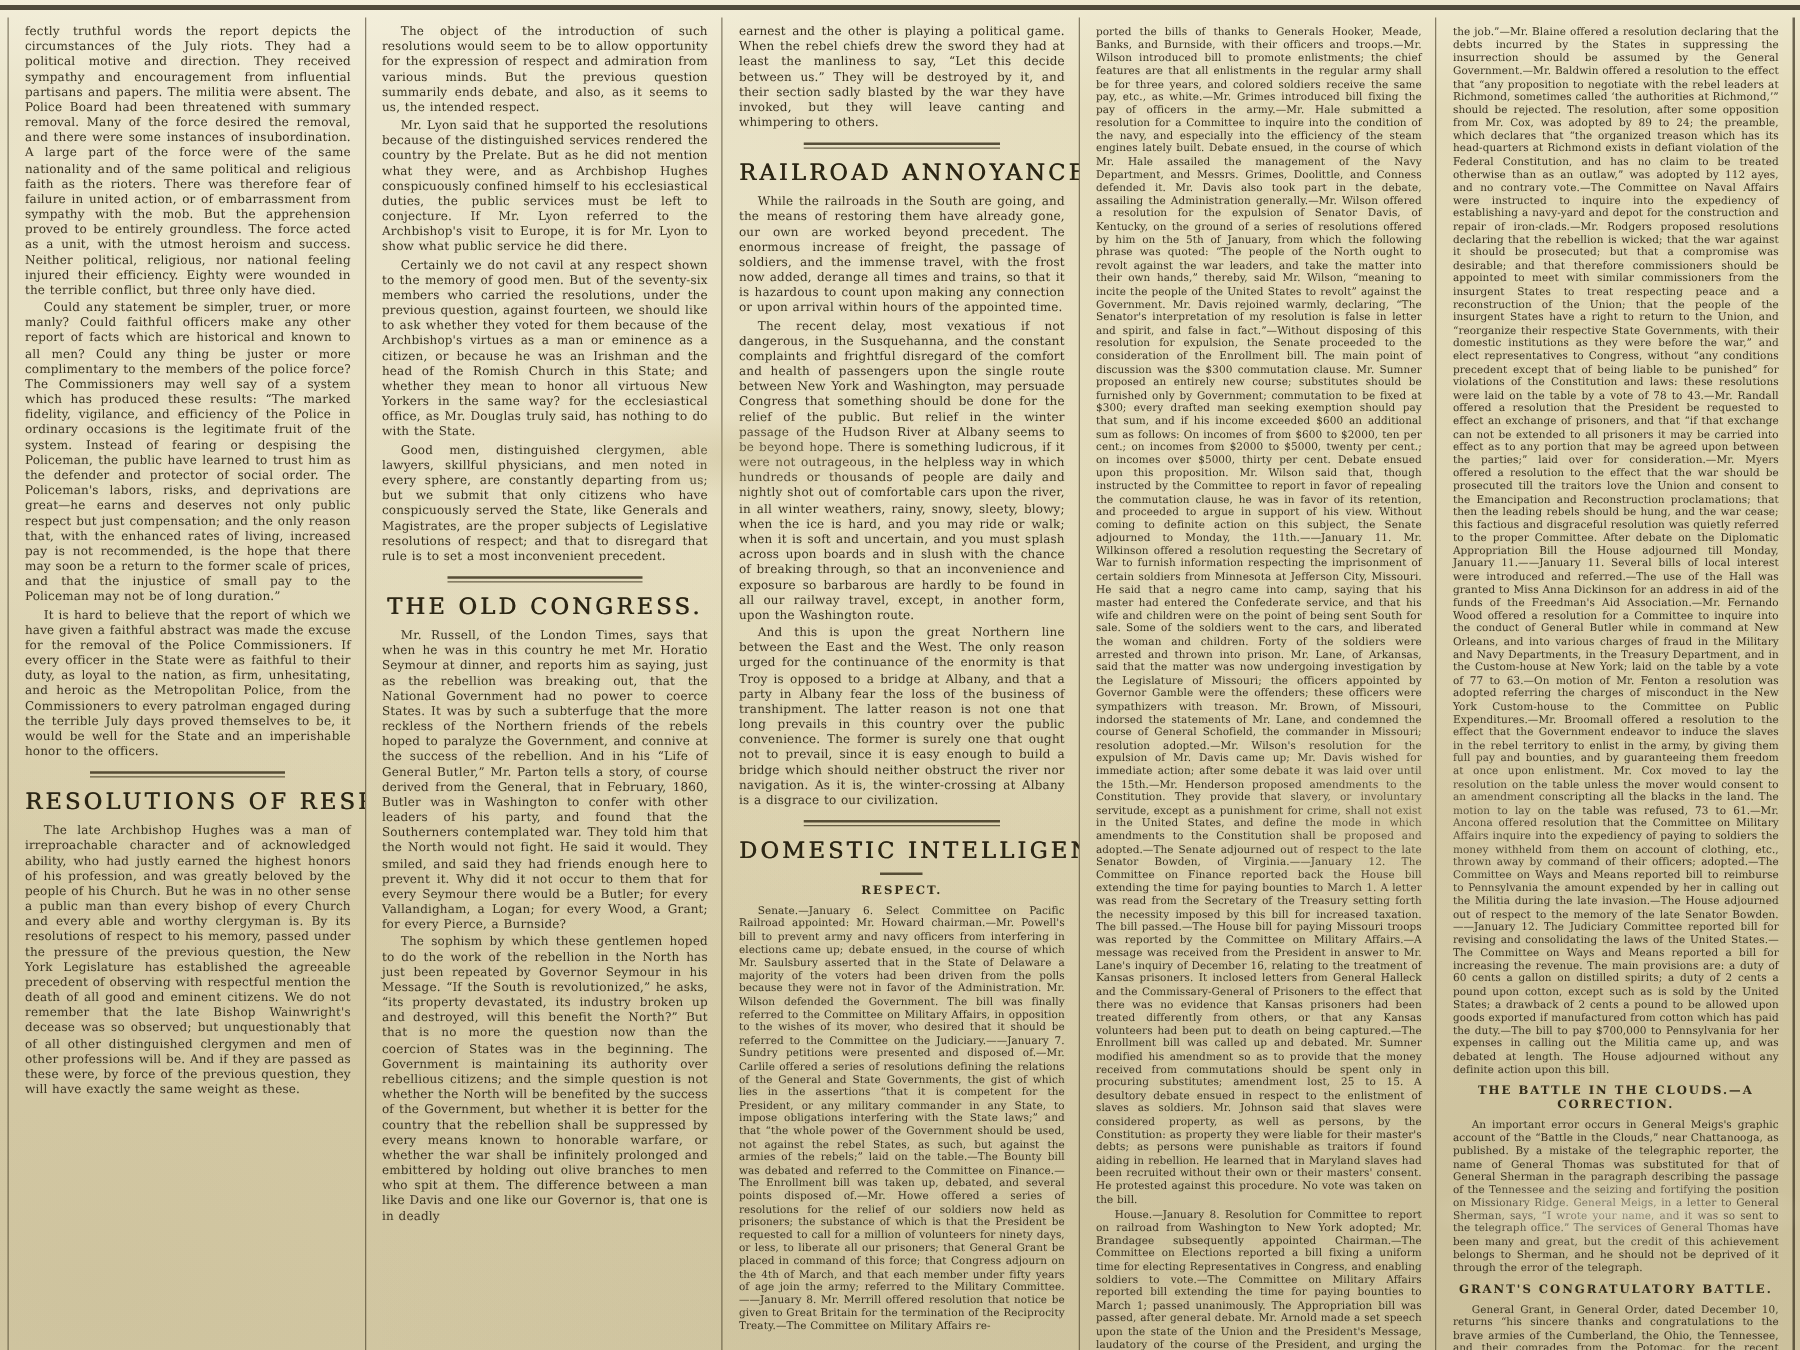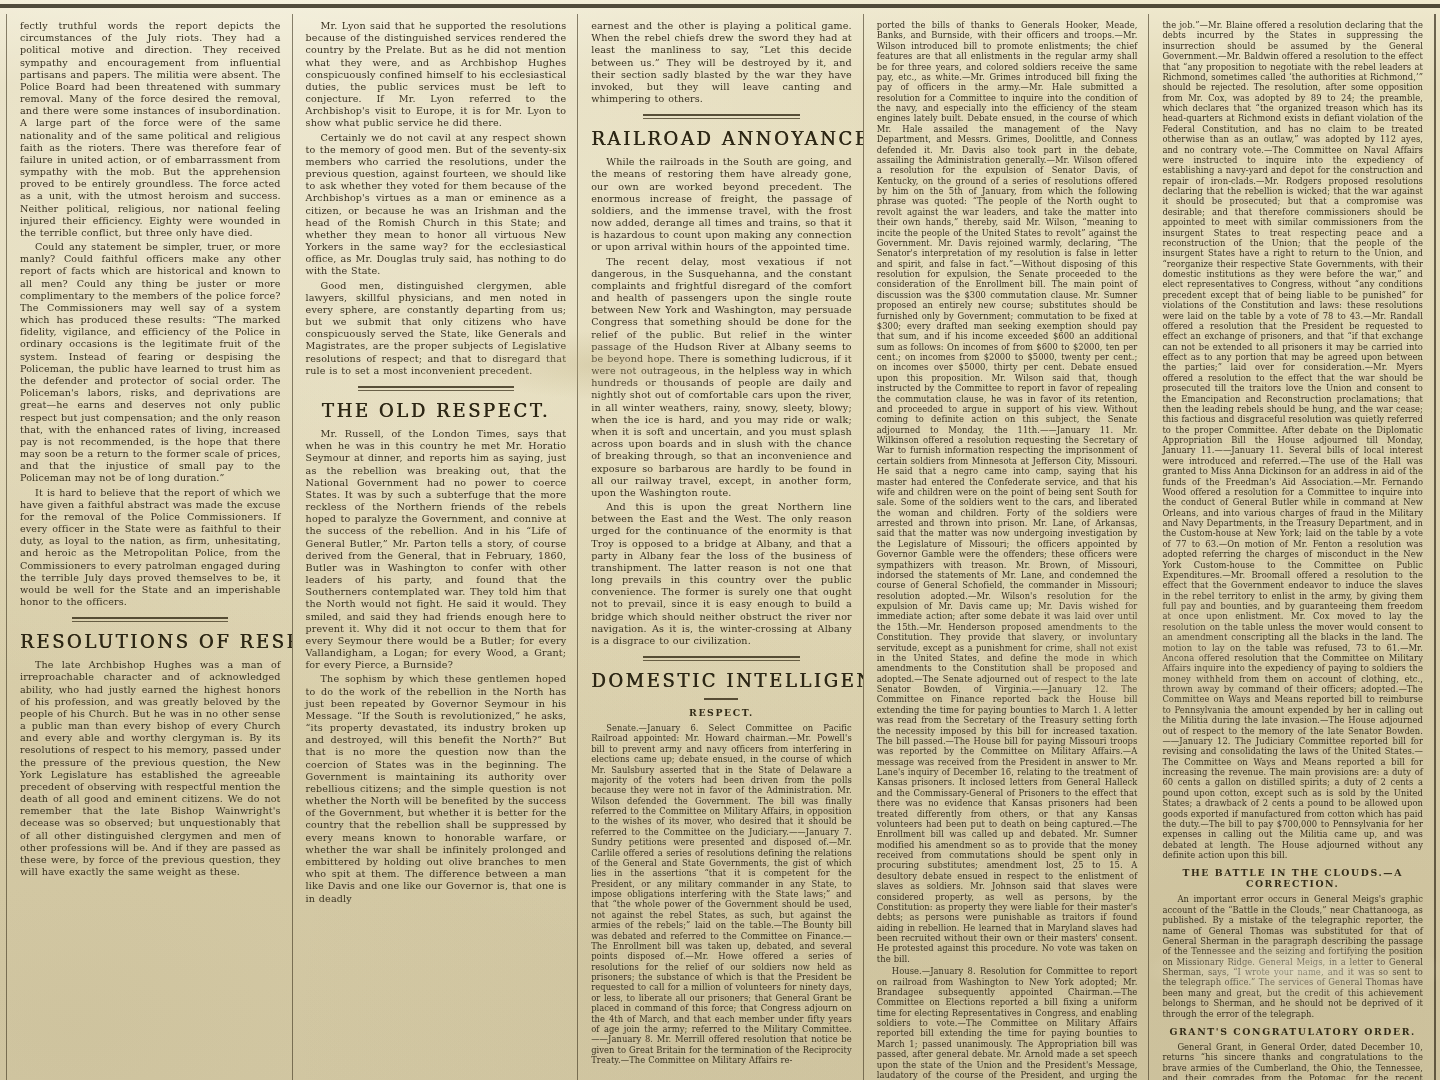--- a/index.html
+++ b/index.html
@@ -84,25 +84,26 @@
   <div class="stain s3"></div>
   <section class="col">
       <p class="para cont">fectly truthful words the report depicts the circumstances of the July riots. They had a political motive and direction. They received sympathy and encouragement from influential partisans and papers. The militia were absent. The Police Board had been threatened with summary removal. Many of the force desired the removal, and there were some instances of insubordination. A large part of the force were of the same nationality and of the same political and religious faith as the rioters. There was therefore fear of failure in united action, or of embarrassment from sympathy with the mob. But the apprehension proved to be entirely groundless. The force acted as a unit, with the utmost heroism and success. Neither political, religious, nor national feeling injured their efficiency. Eighty were wounded in the terrible conflict, but three only have died.</p>
       <p class="para">Could any statement be simpler, truer, or more manly? Could faithful officers make any other report of facts which are historical and known to all men? Could any thing be juster or more complimentary to the members of the police force? The Commissioners may well say of a system which has produced these results: “The marked fidelity, vigilance, and efficiency of the Police in ordinary occasions is the legitimate fruit of the system. Instead of fearing or despising the Policeman, the public have learned to trust him as the defender and protector of social order. The Policeman's labors, risks, and deprivations are great—he earns and deserves not only public respect but just compensation; and the only reason that, with the enhanced rates of living, increased pay is not recommended, is the hope that there may soon be a return to the former scale of prices, and that the injustice of small pay to the Policeman may not be of long duration.”</p>
       <p class="para">It is hard to believe that the report of which we have given a faithful abstract was made the excuse for the removal of the Police Commissioners. If every officer in the State were as faithful to their duty, as loyal to the nation, as firm, unhesitating, and heroic as the Metropolitan Police, from the Commissioners to every patrolman engaged during the terrible July days proved themselves to be, it would be well for the State and an imperishable honor to the officers.</p>
       <div class="divider"></div>
       <h2 class="heading">RESOLUTIONS OF RESPECT.</h2>
       <p class="para">The late Archbishop Hughes was a man of irreproachable character and of acknowledged ability, who had justly earned the highest honors of his profession, and was greatly beloved by the people of his Church. But he was in no other sense a public man than every bishop of every Church and every able and worthy clergyman is. By its resolutions of respect to his memory, passed under the pressure of the previous question, the New York Legislature has established the agreeable precedent of observing with respectful mention the death of all good and eminent citizens. We do not remember that the late Bishop Wainwright's decease was so observed; but unquestionably that of all other distinguished clergymen and men of other professions will be. And if they are passed as these were, by force of the previous question, they will have exactly the same weight as these.</p>
     </section>
   <section class="col">
+      <p class="para">The object of the introduction of such resolutions would seem to be to allow opportunity for the expression of respect and admiration from various minds. But the previous question summarily ends debate, and also, as it seems to us, the intended respect.</p>
       <p class="para">Mr. Lyon said that he supported the resolutions because of the distinguished services rendered the country by the Prelate. But as he did not mention what they were, and as Archbishop Hughes conspicuously confined himself to his ecclesiastical duties, the public services must be left to conjecture. If Mr. Lyon referred to the Archbishop's visit to Europe, it is for Mr. Lyon to show what public service he did there.</p>
       <p class="para">Certainly we do not cavil at any respect shown to the memory of good men. But of the seventy-six members who carried the resolutions, under the previous question, against fourteen, we should like to ask whether they voted for them because of the Archbishop's virtues as a man or eminence as a citizen, or because he was an Irishman and the head of the Romish Church in this State; and whether they mean to honor all virtuous New Yorkers in the same way? for the ecclesiastical office, as Mr. Douglas truly said, has nothing to do with the State.</p>
       <p class="para">Good men, distinguished clergymen, able lawyers, skillful physicians, and men noted in every sphere, are constantly departing from us; but we submit that only citizens who have conspicuously served the State, like Generals and Magistrates, are the proper subjects of Legislative resolutions of respect; and that to disregard that rule is to set a most inconvenient precedent.</p>
       <div class="divider"></div>
-      <h2 class="heading">THE OLD RESPECT.</h2>
+      <h2 class="heading">THE OLD CONGRESS.</h2>
       <p class="para">Mr. Russell, of the London Times, says that when he was in this country he met Mr. Horatio Seymour at dinner, and reports him as saying, just as the rebellion was breaking out, that the National Government had no power to coerce States. It was by such a subterfuge that the more reckless of the Northern friends of the rebels hoped to paralyze the Government, and connive at the success of the rebellion. And in his “Life of General Butler,” Mr. Parton tells a story, of course derived from the General, that in February, 1860, Butler was in Washington to confer with other leaders of his party, and found that the Southerners contemplated war. They told him that the North would not fight. He said it would. They smiled, and said they had friends enough here to prevent it. Why did it not occur to them that for every Seymour there would be a Butler; for every Vallandigham, a Logan; for every Wood, a Grant; for every Pierce, a Burnside?</p>
       <p class="para">The sophism by which these gentlemen hoped to do the work of the rebellion in the North has just been repeated by Governor Seymour in his Message. “If the South is revolutionized,” he asks, “its property devastated, its industry broken up and destroyed, will this benefit the North?” But that is no more the question now than the coercion of States was in the beginning. The Government is maintaining its authority over rebellious citizens; and the simple question is not whether the North will be benefited by the success of the Government, but whether it is better for the country that the rebellion shall be suppressed by every means known to honorable warfare, or whether the war shall be infinitely prolonged and embittered by holding out olive branches to men who spit at them. The difference between a man like Davis and one like our Governor is, that one is in deadly</p>
     </section>
   <section class="col">
       <p class="para cont">earnest and the other is playing a political game. When the rebel chiefs drew the sword they had at least the manliness to say, “Let this decide between us.” They will be destroyed by it, and their section sadly blasted by the war they have invoked, but they will leave canting and whimpering to others.</p>
       <div class="divider"></div>
       <h2 class="heading">RAILROAD ANNOYANCES.</h2>
       <p class="para">While the railroads in the South are going, and the means of restoring them have already gone, our own are worked beyond precedent. The enormous increase of freight, the passage of soldiers, and the immense travel, with the frost now added, derange all times and trains, so that it is hazardous to count upon making any connection or upon arrival within hours of the appointed time.</p>
       <p class="para">The recent delay, most vexatious if not dangerous, in the Susquehanna, and the constant complaints and frightful disregard of the comfort and health of passengers upon the single route between New York and Washington, may persuade Congress that something should be done for the relief of the public. But relief in the winter passage of the Hudson River at Albany seems to be beyond hope. There is something ludicrous, if it were not outrageous, in the helpless way in which hundreds or thousands of people are daily and nightly shot out of comfortable cars upon the river, in all winter weathers, rainy, snowy, sleety, blowy; when the ice is hard, and you may ride or walk; when it is soft and uncertain, and you must splash across upon boards and in slush with the chance of breaking through, so that an inconvenience and exposure so barbarous are hardly to be found in all our railway travel, except, in another form, upon the Washington route.</p>
       <p class="para">And this is upon the great Northern line between the East and the West. The only reason urged for the continuance of the enormity is that Troy is opposed to a bridge at Albany, and that a party in Albany fear the loss of the business of transhipment. The latter reason is not one that long prevails in this country over the public convenience. The former is surely one that ought not to prevail, since it is easy enough to build a bridge which should neither obstruct the river nor navigation. As it is, the winter-crossing at Albany is a disgrace to our civilization.</p>
@@ -113,16 +114,16 @@
       <p class="para small">Senate.—January 6. Select Committee on Pacific Railroad appointed: Mr. Howard chairman.—Mr. Powell's bill to prevent army and navy officers from interfering in elections came up; debate ensued, in the course of which Mr. Saulsbury asserted that in the State of Delaware a majority of the voters had been driven from the polls because they were not in favor of the Administration. Mr. Wilson defended the Government. The bill was finally referred to the Committee on Military Affairs, in opposition to the wishes of its mover, who desired that it should be referred to the Committee on the Judiciary.——January 7. Sundry petitions were presented and disposed of.—Mr. Carlile offered a series of resolutions defining the relations of the General and State Governments, the gist of which lies in the assertions “that it is competent for the President, or any military commander in any State, to impose obligations interfering with the State laws;” and that “the whole power of the Government should be used, not against the rebel States, as such, but against the armies of the rebels;” laid on the table.—The Bounty bill was debated and referred to the Committee on Finance.—The Enrollment bill was taken up, debated, and several points disposed of.—Mr. Howe offered a series of resolutions for the relief of our soldiers now held as prisoners; the substance of which is that the President be requested to call for a million of volunteers for ninety days, or less, to liberate all our prisoners; that General Grant be placed in command of this force; that Congress adjourn on the 4th of March, and that each member under fifty years of age join the army; referred to the Military Committee.——January 8. Mr. Merrill offered resolution that notice be given to Great Britain for the termination of the Reciprocity Treaty.—The Committee on Military Affairs re-</p>
     </section>
   <section class="col">
       <p class="para cont small">ported the bills of thanks to Generals Hooker, Meade, Banks, and Burnside, with their officers and troops.—Mr. Wilson introduced bill to promote enlistments; the chief features are that all enlistments in the regular army shall be for three years, and colored soldiers receive the same pay, etc., as white.—Mr. Grimes introduced bill fixing the pay of officers in the army.—Mr. Hale submitted a resolution for a Committee to inquire into the condition of the navy, and especially into the efficiency of the steam engines lately built. Debate ensued, in the course of which Mr. Hale assailed the management of the Navy Department, and Messrs. Grimes, Doolittle, and Conness defended it. Mr. Davis also took part in the debate, assailing the Administration generally.—Mr. Wilson offered a resolution for the expulsion of Senator Davis, of Kentucky, on the ground of a series of resolutions offered by him on the 5th of January, from which the following phrase was quoted: “The people of the North ought to revolt against the war leaders, and take the matter into their own hands,” thereby, said Mr. Wilson, “meaning to incite the people of the United States to revolt” against the Government. Mr. Davis rejoined warmly, declaring, “The Senator's interpretation of my resolution is false in letter and spirit, and false in fact.”—Without disposing of this resolution for expulsion, the Senate proceeded to the consideration of the Enrollment bill. The main point of discussion was the $300 commutation clause. Mr. Sumner proposed an entirely new course; substitutes should be furnished only by Government; commutation to be fixed at $300; every drafted man seeking exemption should pay that sum, and if his income exceeded $600 an additional sum as follows: On incomes of from $600 to $2000, ten per cent.; on incomes from $2000 to $5000, twenty per cent.; on incomes over $5000, thirty per cent. Debate ensued upon this proposition. Mr. Wilson said that, though instructed by the Committee to report in favor of repealing the commutation clause, he was in favor of its retention, and proceeded to argue in support of his view. Without coming to definite action on this subject, the Senate adjourned to Monday, the 11th.——January 11. Mr. Wilkinson offered a resolution requesting the Secretary of War to furnish information respecting the imprisonment of certain soldiers from Minnesota at Jefferson City, Missouri. He said that a negro came into camp, saying that his master had entered the Confederate service, and that his wife and children were on the point of being sent South for sale. Some of the soldiers went to the cars, and liberated the woman and children. Forty of the soldiers were arrested and thrown into prison. Mr. Lane, of Arkansas, said that the matter was now undergoing investigation by the Legislature of Missouri; the officers appointed by Governor Gamble were the offenders; these officers were sympathizers with treason. Mr. Brown, of Missouri, indorsed the statements of Mr. Lane, and condemned the course of General Schofield, the commander in Missouri; resolution adopted.—Mr. Wilson's resolution for the expulsion of Mr. Davis came up; Mr. Davis wished for immediate action; after some debate it was laid over until the 15th.—Mr. Henderson proposed amendments to the Constitution. They provide that slavery, or involuntary servitude, except as a punishment for crime, shall not exist in the United States, and define the mode in which amendments to the Constitution shall be proposed and adopted.—The Senate adjourned out of respect to the late Senator Bowden, of Virginia.——January 12. The Committee on Finance reported back the House bill extending the time for paying bounties to March 1. A letter was read from the Secretary of the Treasury setting forth the necessity imposed by this bill for increased taxation. The bill passed.—The House bill for paying Missouri troops was reported by the Committee on Military Affairs.—A message was received from the President in answer to Mr. Lane's inquiry of December 16, relating to the treatment of Kansas prisoners. It inclosed letters from General Halleck and the Commissary-General of Prisoners to the effect that there was no evidence that Kansas prisoners had been treated differently from others, or that any Kansas volunteers had been put to death on being captured.—The Enrollment bill was called up and debated. Mr. Sumner modified his amendment so as to provide that the money received from commutations should be spent only in procuring substitutes; amendment lost, 25 to 15. A desultory debate ensued in respect to the enlistment of slaves as soldiers. Mr. Johnson said that slaves were considered property, as well as persons, by the Constitution: as property they were liable for their master's debts; as persons were punishable as traitors if found aiding in rebellion. He learned that in Maryland slaves had been recruited without their own or their masters' consent. He protested against this procedure. No vote was taken on the bill.</p>
       <p class="para small">House.—January 8. Resolution for Committee to report on railroad from Washington to New York adopted; Mr. Brandagee subsequently appointed Chairman.—The Committee on Elections reported a bill fixing a uniform time for electing Representatives in Congress, and enabling soldiers to vote.—The Committee on Military Affairs reported bill extending the time for paying bounties to March 1; passed unanimously. The Appropriation bill was passed, after general debate. Mr. Arnold made a set speech upon the state of the Union and the President's Message, laudatory of the course of the President, and urging the entire destruction of the system of slavery. “It is the mission of Mr. Lincoln,” he said, “to carry out the regeneration of the country by the death of American slavery; let him finish</p>
     </section>
   <section class="col">
       <p class="para cont small">the job.”—Mr. Blaine offered a resolution declaring that the debts incurred by the States in suppressing the insurrection should be assumed by the General Government.—Mr. Baldwin offered a resolution to the effect that “any proposition to negotiate with the rebel leaders at Richmond, sometimes called ‘the authorities at Richmond,’” should be rejected. The resolution, after some opposition from Mr. Cox, was adopted by 89 to 24; the preamble, which declares that “the organized treason which has its head-quarters at Richmond exists in defiant violation of the Federal Constitution, and has no claim to be treated otherwise than as an outlaw,” was adopted by 112 ayes, and no contrary vote.—The Committee on Naval Affairs were instructed to inquire into the expediency of establishing a navy-yard and depot for the construction and repair of iron-clads.—Mr. Rodgers proposed resolutions declaring that the rebellion is wicked; that the war against it should be prosecuted; but that a compromise was desirable; and that therefore commissioners should be appointed to meet with similar commissioners from the insurgent States to treat respecting peace and a reconstruction of the Union; that the people of the insurgent States have a right to return to the Union, and “reorganize their respective State Governments, with their domestic institutions as they were before the war,” and elect representatives to Congress, without “any conditions precedent except that of being liable to be punished” for violations of the Constitution and laws: these resolutions were laid on the table by a vote of 78 to 43.—Mr. Randall offered a resolution that the President be requested to effect an exchange of prisoners, and that “if that exchange can not be extended to all prisoners it may be carried into effect as to any portion that may be agreed upon between the parties;” laid over for consideration.—Mr. Myers offered a resolution to the effect that the war should be prosecuted till the traitors love the Union and consent to the Emancipation and Reconstruction proclamations; that then the leading rebels should be hung, and the war cease; this factious and disgraceful resolution was quietly referred to the proper Committee. After debate on the Diplomatic Appropriation Bill the House adjourned till Monday, January 11.——January 11. Several bills of local interest were introduced and referred.—The use of the Hall was granted to Miss Anna Dickinson for an address in aid of the funds of the Freedman's Aid Association.—Mr. Fernando Wood offered a resolution for a Committee to inquire into the conduct of General Butler while in command at New Orleans, and into various charges of fraud in the Military and Navy Departments, in the Treasury Department, and in the Custom-house at New York; laid on the table by a vote of 77 to 63.—On motion of Mr. Fenton a resolution was adopted referring the charges of misconduct in the New York Custom-house to the Committee on Public Expenditures.—Mr. Broomall offered a resolution to the effect that the Government endeavor to induce the slaves in the rebel territory to enlist in the army, by giving them full pay and bounties, and by guaranteeing them freedom at once upon enlistment. Mr. Cox moved to lay the resolution on the table unless the mover would consent to an amendment conscripting all the blacks in the land. The motion to lay on the table was refused, 73 to 61.—Mr. Ancona offered resolution that the Committee on Military Affairs inquire into the expediency of paying to soldiers the money withheld from them on account of clothing, etc., thrown away by command of their officers; adopted.—The Committee on Ways and Means reported bill to reimburse to Pennsylvania the amount expended by her in calling out the Militia during the late invasion.—The House adjourned out of respect to the memory of the late Senator Bowden.——January 12. The Judiciary Committee reported bill for revising and consolidating the laws of the United States.—The Committee on Ways and Means reported a bill for increasing the revenue. The main provisions are: a duty of 60 cents a gallon on distilled spirits; a duty of 2 cents a pound upon cotton, except such as is sold by the United States; a drawback of 2 cents a pound to be allowed upon goods exported if manufactured from cotton which has paid the duty.—The bill to pay $700,000 to Pennsylvania for her expenses in calling out the Militia came up, and was debated at length. The House adjourned without any definite action upon this bill.</p>
       <h3 class="subheading">THE BATTLE IN THE CLOUDS.—A CORRECTION.</h3>
       <p class="para small">An important error occurs in General Meigs's graphic account of the “Battle in the Clouds,” near Chattanooga, as published. By a mistake of the telegraphic reporter, the name of General Thomas was substituted for that of General Sherman in the paragraph describing the passage of the Tennessee and the seizing and fortifying the position on Missionary Ridge. General Meigs, in a letter to General Sherman, says, “I wrote your name, and it was so sent to the telegraph office.” The services of General Thomas have been many and great, but the credit of this achievement belongs to Sherman, and he should not be deprived of it through the error of the telegraph.</p>
-      <h3 class="subheading">GRANT'S CONGRATULATORY ORDER.</h3>
+      <h3 class="subheading">GRANT'S CONGRATULATORY BATTLE.</h3>
       <p class="para small">General Grant, in General Order, dated December 10, returns “his sincere thanks and congratulations to the brave armies of the Cumberland, the Ohio, the Tennessee, and their comrades from the Potomac, for the recent splendid and decisive successes achieved over the enemy. In a short time you have recovered from him the control of the Ten-</p>
     </section>
 </div>
 
 </body></html>

